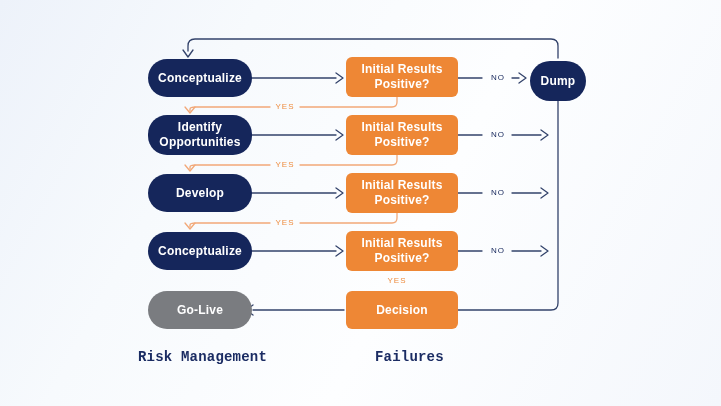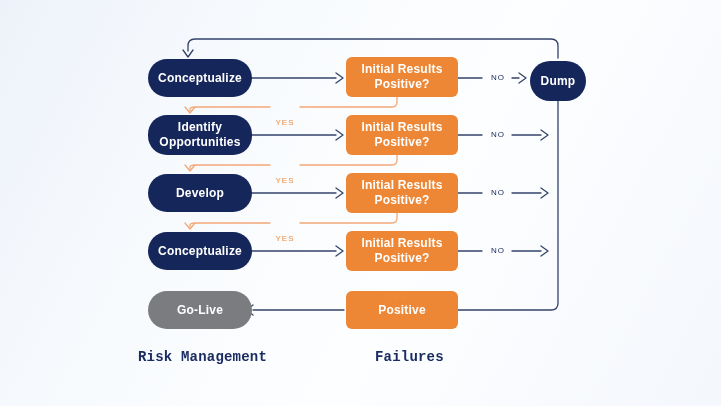--- a/index.html
+++ b/index.html
@@ -24,21 +24,21 @@
   .pill{left:148px;width:104px;height:38px;border-radius:19px;background:var(--navy);}
   .pill-tall{top:115px;height:40px;}
   .qbox{left:346px;width:112px;height:40px;border-radius:6px;background:var(--orange);}
   .dump{left:530px;top:61px;width:56px;height:40px;border-radius:20px;background:var(--navy);}
   .golive{background:var(--gray);}
   .lab{
     position:absolute;font-size:8px;font-weight:400;letter-spacing:1px;text-align:center;
     line-height:10px;
   }
   .no-lab{color:var(--navy);left:484px;width:28px;}
-  .yes-lab{color:var(--yes-text);left:270px;width:30px;margin-top:16px;}
+  .yes-lab{color:var(--yes-text);left:270px;width:30px;}
   .yes-final{left:382px;top:276px;width:30px;}
   .footer-lab{
     position:absolute;top:349px;font-size:14px;font-weight:600;color:var(--footer-text);
     letter-spacing:.2px;
     font-family:Liberation Mono, monospace;
   }
 </style>
 </head>
 <body>
 
@@ -118,21 +118,21 @@
   <div class="node pill" style="top:59px">Conceptualize</div>
   <div class="node pill pill-tall">Identify Opportunities</div>
   <div class="node pill" style="top:174px">Develop</div>
   <div class="node pill" style="top:232px">Conceptualize</div>
   <div class="node pill golive" style="top:291px">Go-Live</div>
 
   <div class="node qbox" style="top:57px">Initial Results Positive?</div>
   <div class="node qbox" style="top:115px">Initial Results Positive?</div>
   <div class="node qbox" style="top:173px">Initial Results Positive?</div>
   <div class="node qbox" style="top:231px">Initial Results Positive?</div>
-  <div class="node qbox" style="top:291px;height:38px">Positive</div>
+  <div class="node qbox" style="top:291px;height:38px">Decision</div>
 
   <div class="node dump">Dump</div>
 
   <div class="lab no-lab" style="top:73px">NO</div>
   <div class="lab no-lab" style="top:130px">NO</div>
   <div class="lab no-lab" style="top:188px">NO</div>
   <div class="lab no-lab" style="top:246px">NO</div>
 
   <div class="lab yes-lab" style="top:102px">YES</div>
   <div class="lab yes-lab" style="top:160px">YES</div>

